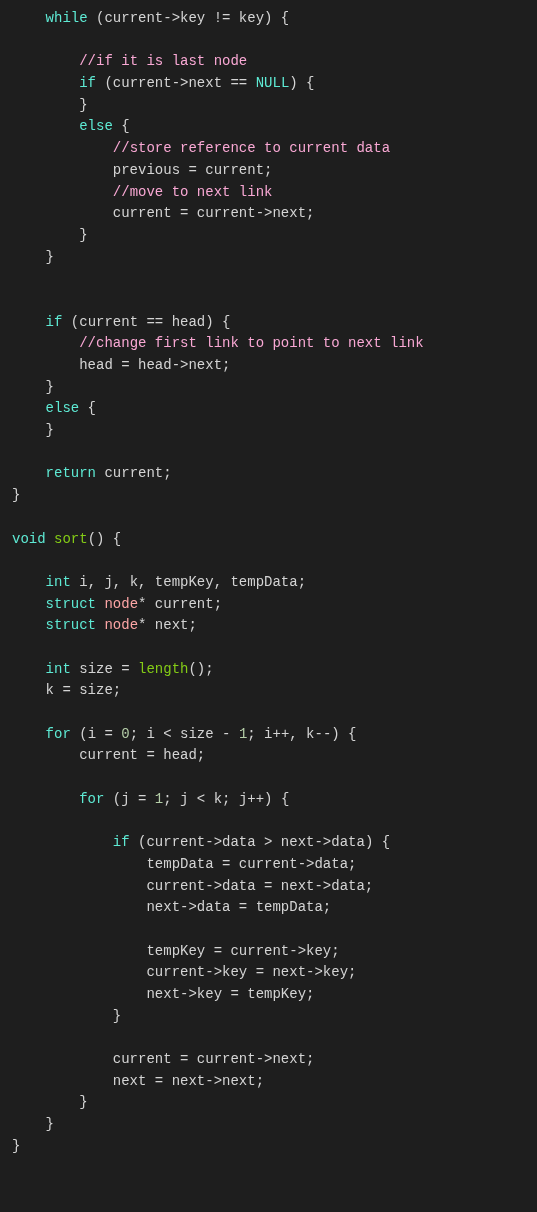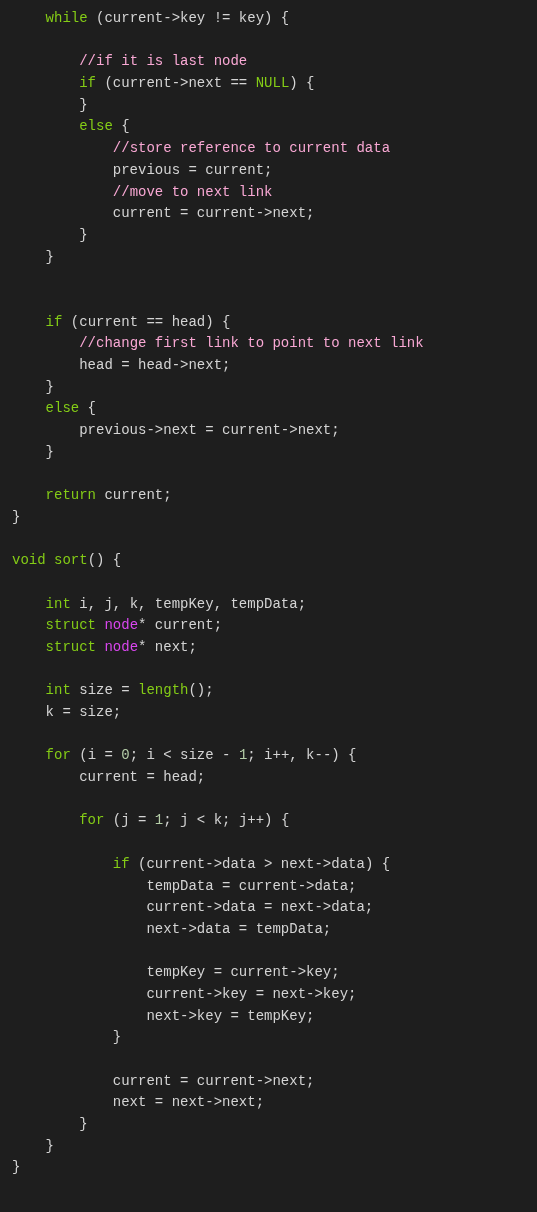--- a/index.html
+++ b/index.html
@@ -25,24 +25,24 @@
     }
 
     .code-line {
       display: block;
       white-space: pre;
       padding: 0 12px;
       min-height: 1.55em;
       color: #d4d4d4;
     }
 
-    .kw { color: #84cc16; }
+    .kw { color: #5eead4; }
     .cm { color: #f9a8d4; }
     .fn { color: #84cc16; }
-    .type { color: #d946ef; margin-top: 48px; }
+    .type { color: #fca5a5; margin-top: 48px; }
     .num { color: #b5cea8; }
   </style>
 </head>
 <body>
 
 <div class="code-container">
   <span class="code-line">    <span class="kw">while</span> (current-&gt;key != key) {</span>
   <span class="code-line"></span>
   <span class="code-line">        <span class="cm">//if it is last node</span></span>
   <span class="code-line">        <span class="kw">if</span> (current-&gt;next == <span class="kw">NULL</span>) {</span>
@@ -54,21 +54,20 @@
   <span class="code-line">            current = current-&gt;next;</span>
   <span class="code-line">        }</span>
   <span class="code-line">    }</span>
   <span class="code-line"></span>
   <span class="code-line"></span>
   <span class="code-line">    <span class="kw">if</span> (current == head) {</span>
   <span class="code-line">        <span class="cm">//change first link to point to next link</span></span>
   <span class="code-line">        head = head-&gt;next;</span>
   <span class="code-line">    }</span>
   <span class="code-line">    <span class="kw">else</span> {</span>
-  <span class="code-line">        previous-&gt;next = current-&gt;next;</span>
   <span class="code-line">    }</span>
   <span class="code-line"></span>
   <span class="code-line">    <span class="kw">return</span> current;</span>
   <span class="code-line">}</span>
   <span class="code-line"></span>
   <span class="code-line"><span class="kw">void</span> <span class="fn">sort</span>() {</span>
   <span class="code-line"></span>
   <span class="code-line">    <span class="kw">int</span> i, j, k, tempKey, tempData;</span>
   <span class="code-line">    <span class="kw">struct</span> <span class="type">node</span>* current;</span>
   <span class="code-line">    <span class="kw">struct</span> <span class="type">node</span>* next;</span>

